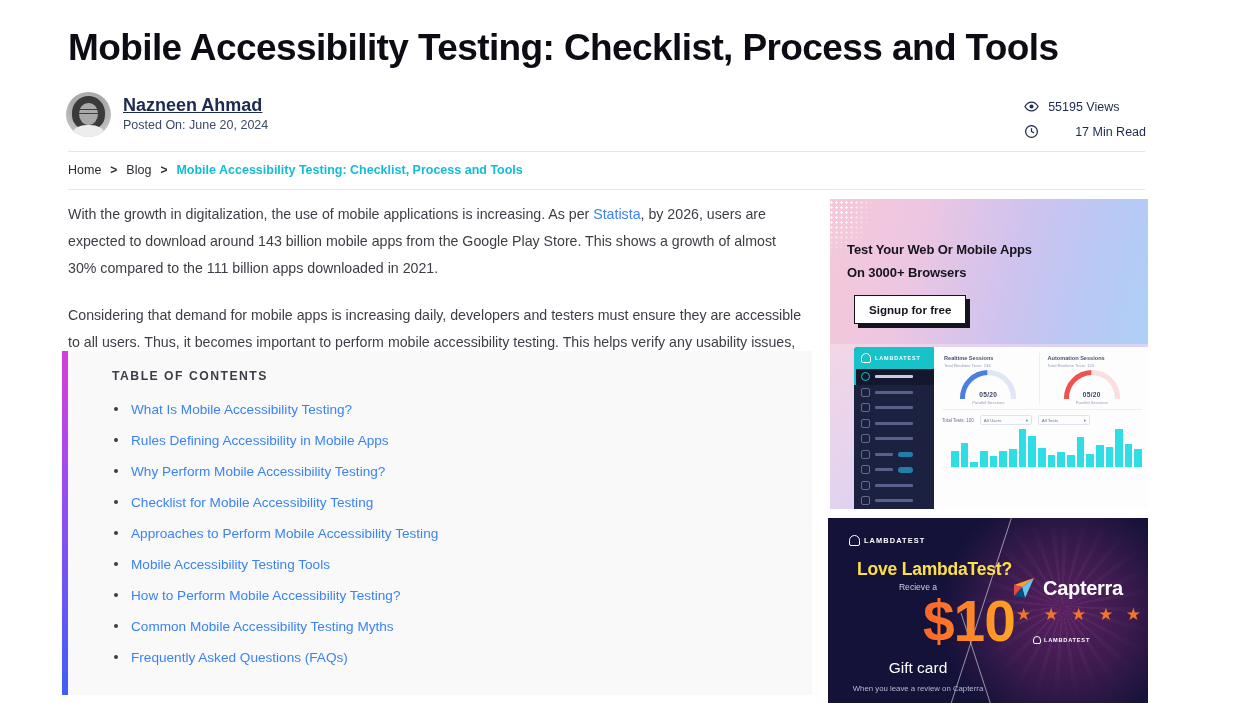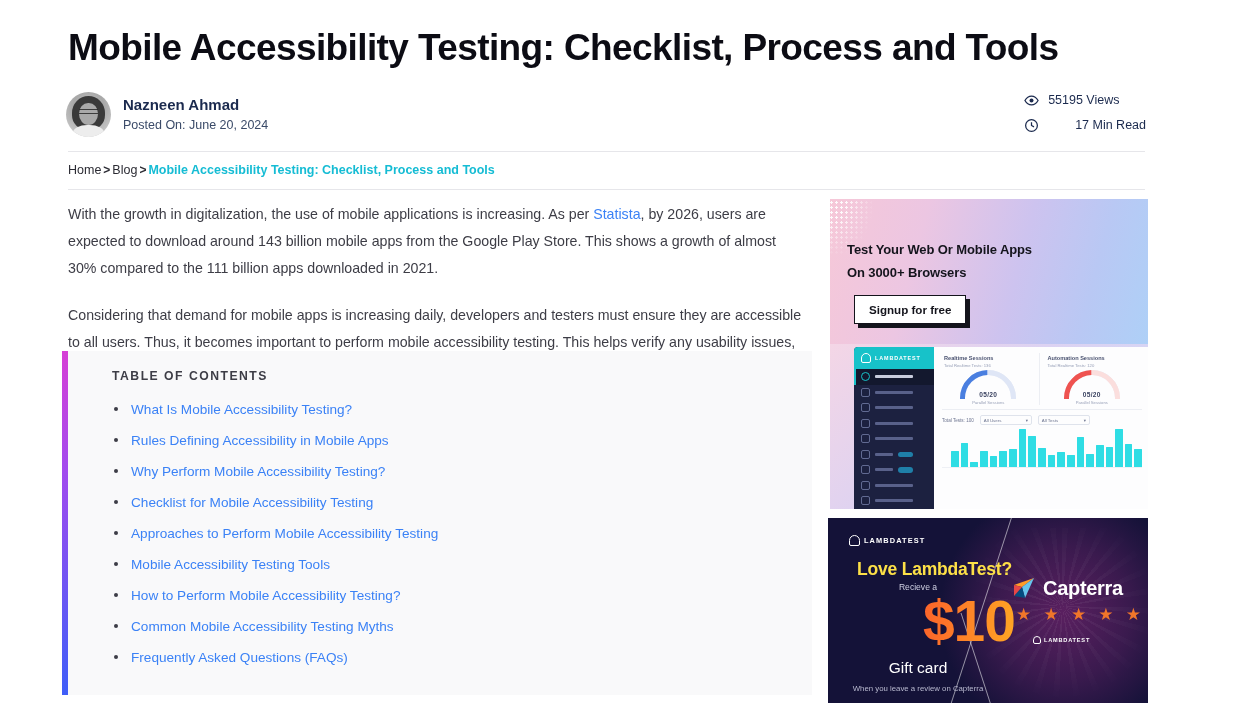--- a/index.html
+++ b/index.html
@@ -35,33 +35,33 @@
     background:#b4a79e; border-radius:48% 48% 50% 50%;
   }
   .avatar .glasses {
     position:absolute; left:13px; top:17px; width:19px; height:5px;
     border-top:1.6px solid #2b2b2b; border-bottom:1.6px solid #2b2b2b; opacity:.85;
   }
   .avatar .body {
     position:absolute; left:7px; top:33px; width:31px; height:16px;
     background:#ededed; border-radius:46% 46% 0 0;
   }
-  .author-name { font-size: 15px; font-weight: 700; color: #1b2a4e; line-height: 18px; }
+  .author-name { font-size: 18px; font-weight: 700; color: #1b2a4e; line-height: 18px; text-decoration: underline; }
   .author-date { font-size: 12.5px; color: #3a4a68; line-height: 18px; margin-top: 2px; }
 
   
   .meta { position: absolute; right: 103px; top: 93px; }
-  .meta-row { display: flex; align-items: flex-start; gap: 9px; height: 21px; }
+  .meta-row { display: flex; align-items: flex-end; gap: 9px; height: 21px; }
   .meta-row + .meta-row { margin-top: 4px; gap: 36px; }
   .meta-ico { width: 15px; height: 15px; flex: none; display:block; }
   .meta-txt { font-size: 12.5px; color: #1b2a4e; white-space: nowrap; }
 
   
   .divider { position: absolute; left: 68px; top: 151px; width: 1077px; height: 1px; background: #e6e6ea; }
-  .crumbs { position: absolute; left: 68px; top: 163px; display: flex; align-items: center; gap: 2px; }
+  .crumbs { position: absolute; left: 68px; top: 163px; display: flex; align-items: center; gap: 9px; }
   .crumb { font-size: 12.5px; color: #2b2b33; white-space: nowrap; }
   .crumb.link { color: #2b2b33; }
   .crumb.current { color: #15bcd4; font-weight: 700; }
   .crumb-sep { font-size: 12px; font-weight: 700; color: #2b2b33; }
   .divider2 { position: absolute; left: 68px; top: 189px; width: 1077px; height: 1px; background: #e6e6ea; }
 
   
   .body { position: absolute; left: 68px; top: 201px; width: 740px; }
   .para { font-size: 14.2px; line-height: 27px; color: #3d3d46; margin-bottom: 20px; text-align: left; }
   .para a { color: #3b82f6; text-decoration: none; }

